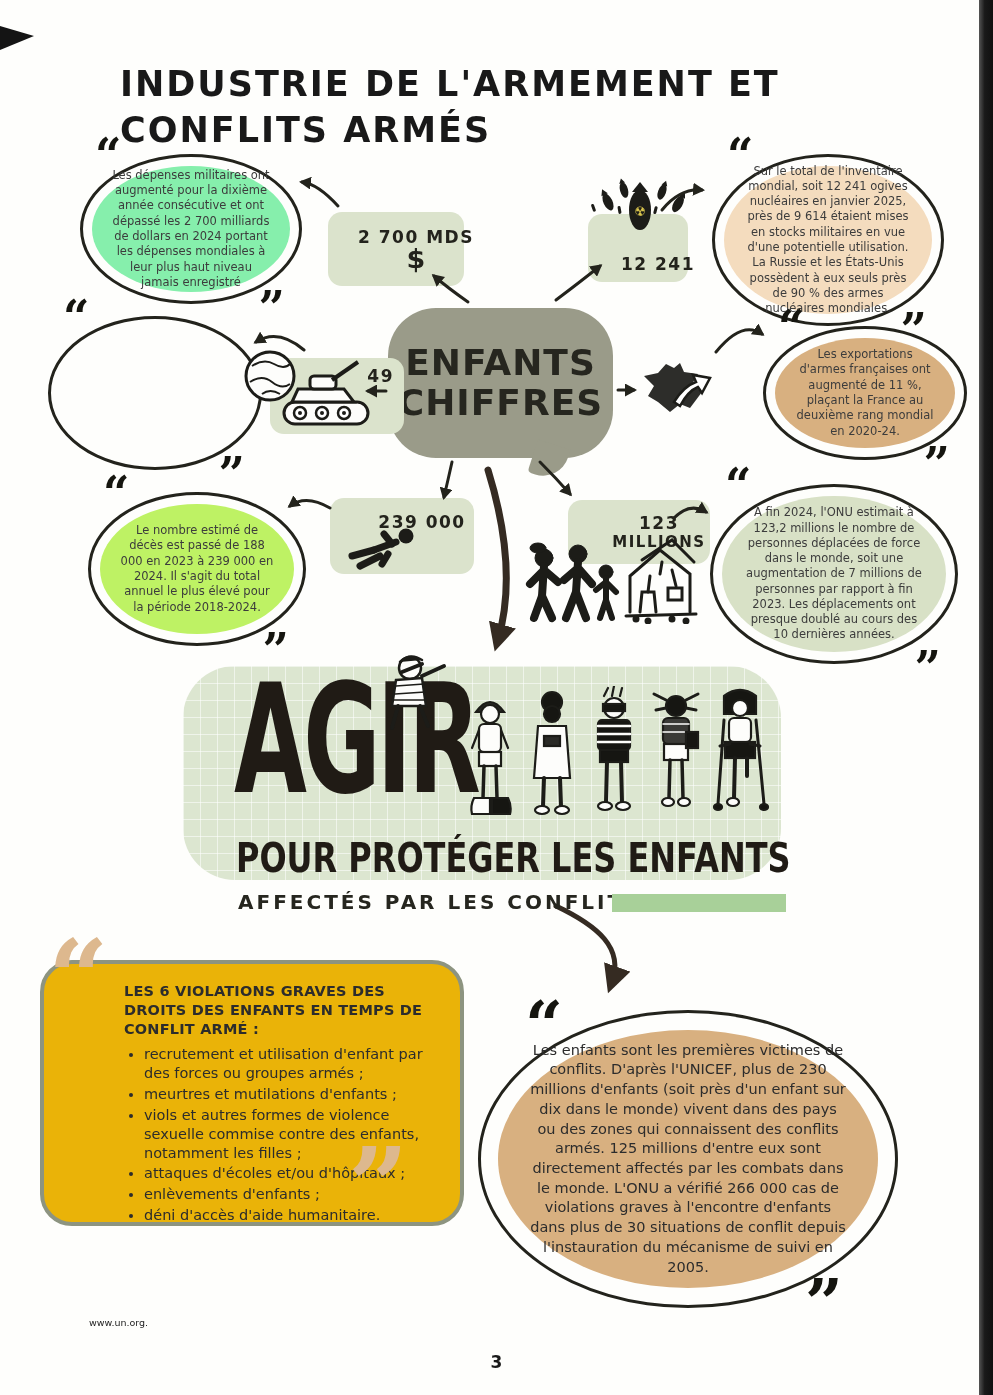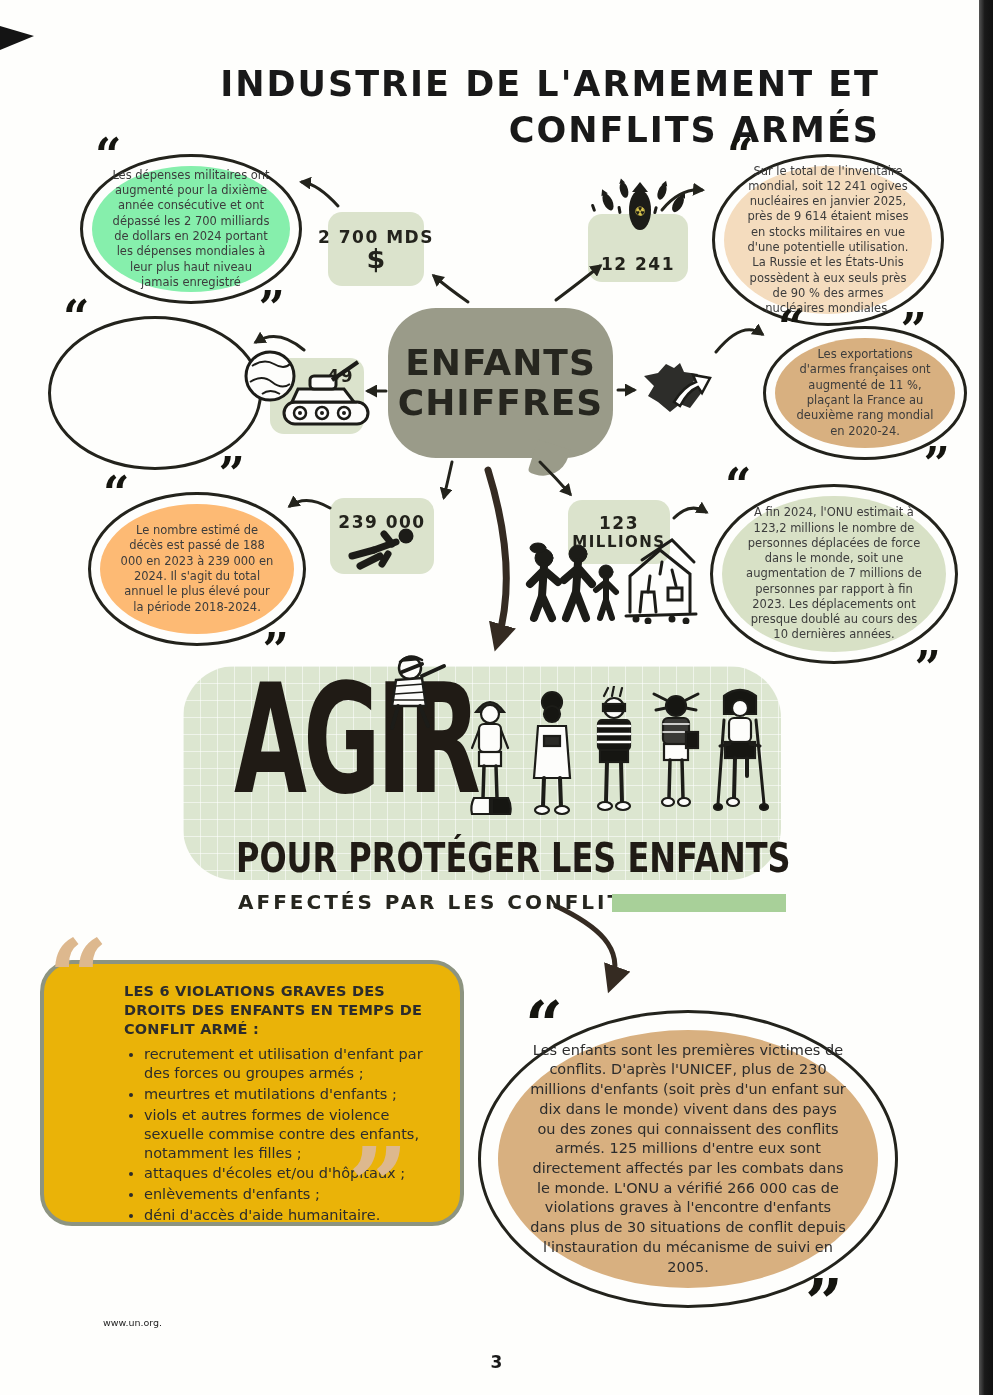--- a/index.html
+++ b/index.html
@@ -3,33 +3,33 @@
 <meta charset="utf-8">
 <style>
   html,body{margin:0;padding:0;background:#e8e8e8;}
   #page{position:relative;width:993px;height:1395px;margin:0 auto;background:#fefefc;overflow:hidden;
         font-family:"DejaVu Sans",sans-serif;color:#2e2e2e;}
   
   .edge-strip{position:absolute;right:0;top:0;width:14px;height:1395px;background:linear-gradient(90deg,#555 0%,#1a1a1a 40%,#101010 100%);}
   .corner-wedge{position:absolute;left:0;top:26px;width:0;height:0;
         border-top:10px solid transparent;border-bottom:14px solid transparent;border-left:34px solid #141414;}
   
-  .title{position:absolute;top:62px;left:120px;width:760px;margin:0;text-align:right;
+  .title{position:absolute;top:62px;left:120px;width:760px;margin:0;text-align:left;
          font-size:35px;font-weight:800;letter-spacing:2px;line-height:1.3;color:#191919;}
   
   .bubble{position:absolute;border:3px solid #23231c;border-radius:50%;}
   .bubble .fill{position:absolute;inset:9px;border-radius:50%;display:flex;align-items:center;justify-content:center;
                 text-align:center;padding:10px 20px;}
   .bubble p{margin:0;font-size:11.5px;line-height:1.33;color:#3c3c3c;font-weight:500;}
   .qo,.qc{position:absolute;font-family:"DejaVu Serif",serif;font-weight:700;line-height:.55;color:#15150f;}
   .bubble .qo{font-size:46px;top:-14px;left:12px;}
   .bubble .qc{font-size:46px;bottom:-20px;right:14px;}
   
   .statbox{position:absolute;background:#dbe3cc;border-radius:14px;display:flex;flex-direction:column;
-           align-items:center;justify-content:center;color:#23231c;font-weight:700;}
+           align-items:center;justify-content:center;color:#23231c;font-weight:700;padding-left:40px;}
   .stat-num{font-size:17px;letter-spacing:1.5px;white-space:nowrap;}
   .stat-sym{font-size:27px;line-height:.9;}
   
   .center-bubble{position:absolute;left:388px;top:308px;width:225px;height:150px;background:#9a9b89;
         border-radius:48px;display:flex;align-items:center;justify-content:center;text-align:center;}
   .center-bubble::after{content:"";position:absolute;bottom:-20px;left:64%;width:34px;height:34px;background:#9a9b89;
         border-radius:0 0 26px 4px;transform:rotate(18deg);}
   .center-bubble h2{margin:0;font-size:36px;font-weight:800;letter-spacing:1px;line-height:1.12;color:#26261f;}
   
   #arrows{position:absolute;left:0;top:0;pointer-events:none;}
@@ -57,21 +57,21 @@
   .vq-close{left:348px;top:1160px;font-size:105px;}
   
   .bigbubble{position:absolute;left:478px;top:1010px;width:414px;height:292px;border:3.5px solid #23231c;border-radius:50%;}
   .bigbubble .fill{position:absolute;inset:17px;border-radius:50%;background:#d8b080;display:flex;align-items:center;
       justify-content:flex-start;text-align:center;padding:16px 30px;}
   .bigbubble p{margin:0;font-size:14.5px;line-height:1.36;color:#2c2c2c;font-weight:500;}
   .bigbubble .qo{font-size:66px;top:-6px;left:44px;}
   .bigbubble .qc{font-size:66px;bottom:-16px;right:52px;}
   
   .sources{position:absolute;left:55px;top:1316px;font-size:9.5px;color:#242424;line-height:1.45;}
-  .sources .l2{margin-left:48px;}
+  .sources .l2{margin-left:34px;}
   .pageno{position:absolute;left:0;width:993px;top:1352px;text-align:center;font-size:17px;font-weight:700;color:#191919;}
 </style>
 </head>
 <body>
 
 <div id="page">
 
   <div class="edge-strip"></div>
   <div class="corner-wedge"></div>
 
@@ -105,21 +105,21 @@
     <span class="qo">“</span>
     <span class="qc">”</span>
     <div class="fill" style="background:#d8b080;">
       <p>Les exportations d'armes françaises ont augmenté de 11 %, plaçant la France au deuxième rang mondial en 2020-24.</p>
     </div>
   </div>
 
   <div class="bubble" style="left:88px;top:492px;width:212px;height:148px;">
     <span class="qo">“</span>
     <span class="qc">”</span>
-    <div class="fill" style="background:#fdba74;justify-content:flex-end;">
+    <div class="fill" style="background:#bef264;justify-content:flex-end;">
       <p>Le nombre estimé de décès est passé de 188 000 en 2023 à 239 000 en 2024. Il s'agit du total annuel le plus élevé pour la période 2018-2024.</p>
     </div>
   </div>
 
   <div class="bubble" style="left:710px;top:484px;width:242px;height:174px;">
     <span class="qo">“</span>
     <span class="qc">”</span>
     <div class="fill" style="background:#d8e1c6;">
       <p>À fin 2024, l'ONU estimait à 123,2 millions le nombre de personnes déplacées de force dans le monde, soit une augmentation de 7 millions de personnes par rapport à fin 2023. Les déplacements ont presque doublé au cours des 10 dernières années.</p>
     </div>

